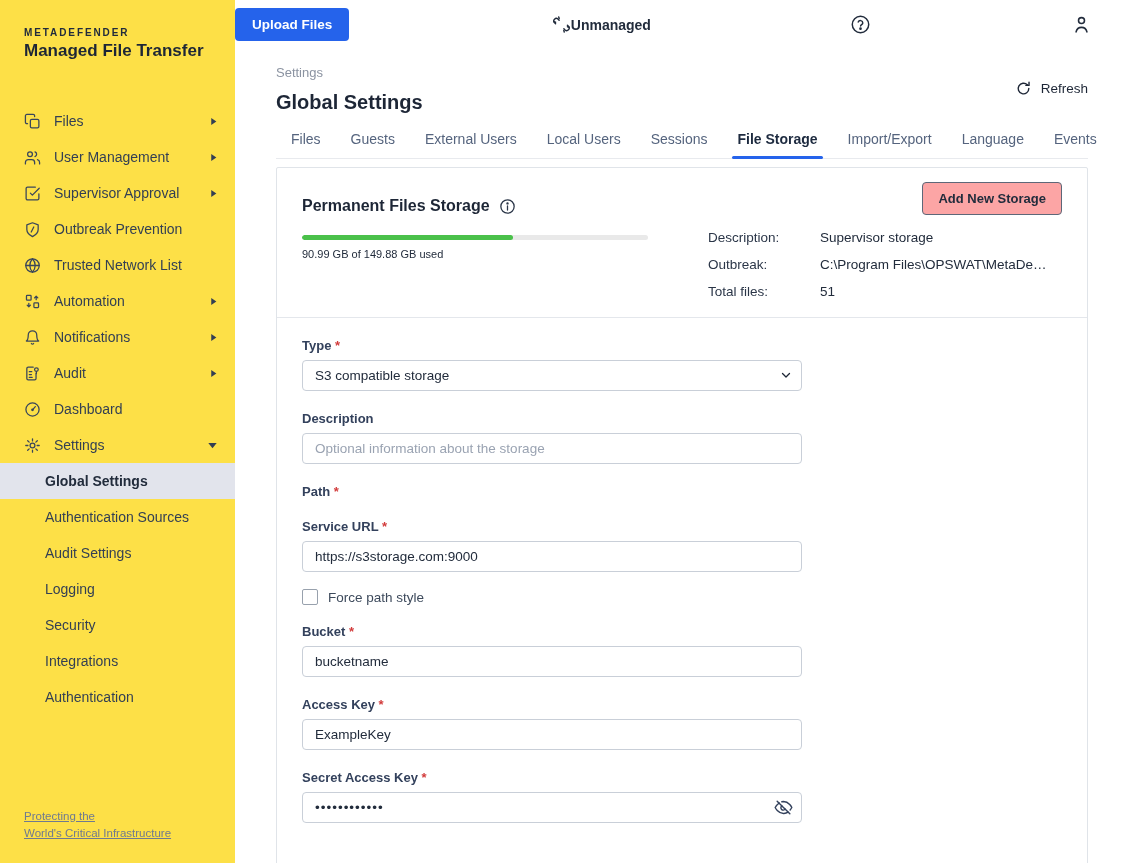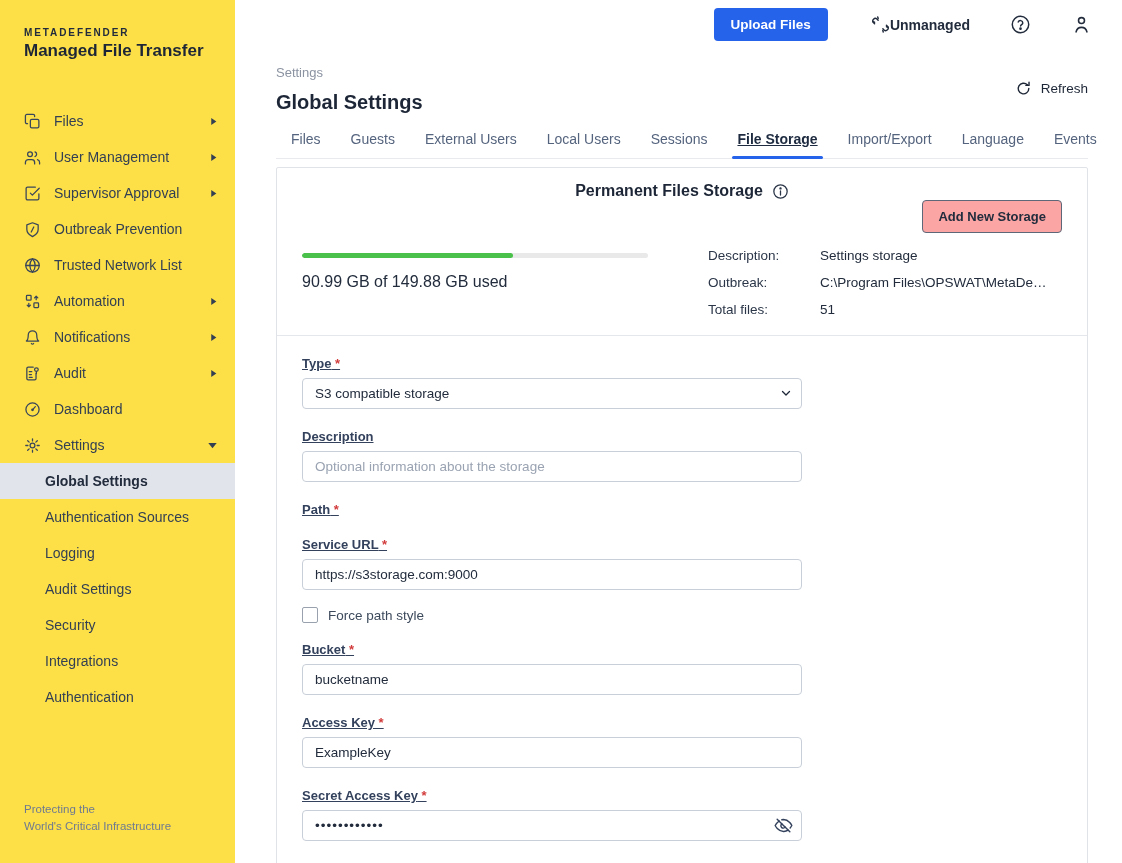--- a/index.html
+++ b/index.html
@@ -16,55 +16,55 @@
   .logo-eyebrow { font-size:10px; font-weight:bold; letter-spacing:1.9px; color:#222c3c; }
   .logo-name { font-size:17px; font-weight:bold; color:#1d2636; margin-top:3px; }
   .nav { margin-top:42px; }
   .nav-item { display:flex; align-items:center; height:36px; padding:0 17px 0 24px; font-size:14px; color:#333f53; cursor:pointer; }
   .nav-icon { width:17px; height:17px; margin-right:13px; color:#3a465a; display:inline-flex; align-items:center; }
   .nav-icon svg { width:17px; height:17px; }
   .nav-label { flex:1; }
   .nav-chevron { display:inline-flex; color:#333f53; }
   .nav-sub { height:36px; line-height:36px; padding-left:45px; font-size:14px; color:#333f53; cursor:pointer; }
   .nav-sub.active { background:#e2e4ec; font-weight:bold; color:#222c3c; }
-  .side-footer { position:absolute; left:24px; bottom:28px; font-size:11.5px; color:#6f7a90; line-height:1.5; }
+  .side-footer { position:absolute; left:24px; bottom:21px; font-size:11.5px; color:#6f7a90; line-height:1.5;text-decoration:underline; }
   
   .main { flex:1; display:flex; flex-direction:column; min-width:0; }
-  .topbar { height:49px; display:flex; align-items:center; justify-content:flex-end; padding-right:30px; flex-shrink:0; }
+  .topbar { height:49px; display:flex; align-items:center; justify-content:space-between; padding-right:30px; flex-shrink:0; }
   .upload-btn { background:#2563eb; color:#fff; font-family:inherit; font-weight:bold; font-size:13.5px; border:none; border-radius:4px; padding:9px 17px; cursor:pointer; }
   .status { display:flex; align-items:center; margin-left:43px; font-weight:bold; font-size:14px; color:#222c3c; cursor:default; }
   .iconbtn { margin-left:40px; color:#222c3c; display:inline-flex; cursor:pointer; }
   .content { padding:16px 34px 0 41px; flex:1; min-height:0; }
   .header-row { position:relative; }
   .crumb { font-size:13px; color:#8b93a1; }
   .page-title { font-size:20px; font-weight:bold; color:#1d2636; margin:11px 0 0; }
   .refresh { position:absolute; right:0; top:15px; display:flex; align-items:center; gap:9px; font-size:13.5px; color:#1d2636; cursor:pointer;justify-content:center; }
   
   .tabs { display:flex; margin-top:17px; border-bottom:1px solid #e8eaee; }
   .tab { padding:0 15px 11px; font-size:14px; color:#55647e; cursor:pointer; position:relative; white-space:nowrap; }
-  .tab.active { color:#1d2a3f; font-weight:bold;text-decoration:underline; }
+  .tab.active { color:#1d2a3f; font-weight:bold; }
   .tab.active::after { content:""; position:absolute; left:10px; right:10px; bottom:-1px; height:3px; background:#2563eb; border-radius:2px; }
   
   .card { border:1px solid #e0e4e9; border-radius:2px; margin-top:8px; }
-  .card-head { display:flex; align-items:center; padding:14px 25px 10px;flex-direction:column; }
+  .card-head { display:flex; align-items:flex-end; padding:14px 25px 10px; }
   .card-title { font-size:16px; font-weight:bold; color:#1d2636; display:flex; align-items:center; gap:9px; }
   .info-ic { display:inline-flex; color:#2b3648; }
   .add-outline-btn { margin-left:auto; background:#fca5a5; border:1px solid #5d6778; border-radius:4px; padding:8px 15px; font-family:inherit; font-size:13px; font-weight:bold; color:#222c3c; cursor:pointer; }
   .usage-row { display:flex; padding:2px 25px 18px; }
   .usage-left { width:346px; }
   .bar { height:5px; background:#e9e9e9; border-radius:3px; overflow:hidden; margin-top:8px; }
   .bar-fill { height:100%; border-radius:3px; }
-  .usage-text { font-size:16px; margin-top:15px; color:#222c3c; }
+  .usage-text { font-size:11px; margin-top:8px; color:#222c3c; }
   .details { margin-left:auto; width:354px; display:grid; grid-template-columns:112px 1fr; row-gap:12px; font-size:13.5px; align-content:start; padding-top:3px; }
   .details .d-label { color:#2b3648; }
   .details .d-value { color:#222c3c; white-space:nowrap; overflow:hidden; }
   
   .card-form { border-top:1px solid #e4e7ec; padding:20px 25px 22px; }
   .fgroup { margin-bottom:20px; width:500px; }
-  .flabel { font-size:13px; font-weight:bold; color:#33415c; margin-bottom:7px; display:block;text-decoration:underline; }
+  .flabel { font-size:13px; font-weight:bold; color:#33415c; margin-bottom:7px; display:block; }
   .req::after { content:" *"; color:#d23b3b; }
   .finput { width:100%; height:31px; border:1px solid #c9cfd8; border-radius:4px; padding:0 12px; font-size:13.5px; color:#222c3c; font-family:inherit; background:#fff; outline:none; }
   .finput::placeholder { color:#9aa3b2; }
   .finput.highlight { background:#eaf1fd; }
   select.finput { appearance:none; -webkit-appearance:none; padding-right:32px; }
   .selwrap, .pwwrap { position:relative; width:500px; }
   .sel-chev { position:absolute; right:10px; top:9px; pointer-events:none; color:#1d2636; display:inline-flex; }
   .pw-eye { position:absolute; right:9px; top:6px; color:#33415c; cursor:pointer; display:inline-flex; }
   .pwwrap .finput { padding-right:38px; letter-spacing:1px; }
   .checkrow { display:flex; align-items:center; gap:10px; margin:-3px 0 19px; }
@@ -208,22 +208,22 @@
         </span>
         <span class="nav-label">Settings</span>
         <span class="nav-chevron">
           <svg width="11" height="11" viewBox="0 0 10 10">
             <polygon points="1.2,2.8 8.8,2.8 5,7.6" fill="currentColor"></polygon>
           </svg>
         </span>
       </div>
       <div class="nav-sub active">Global Settings</div>
       <div class="nav-sub">Authentication Sources</div>
+      <div class="nav-sub">Audit Settings</div>
       <div class="nav-sub">Logging</div>
-      <div class="nav-sub">Audit Settings</div>
       <div class="nav-sub">Security</div>
       <div class="nav-sub">Integrations</div>
       <div class="nav-sub">Authentication</div>
     </nav>
   <div class="side-footer">
     <div>Protecting the</div>
     <div>World's Critical Infrastructure</div>
   </div>
 </aside>
 
@@ -300,21 +300,21 @@
 
       <div class="usage-row">
         <div class="usage-left">
           <div class="bar">
             <div class="bar-fill" style="width: 61%; background: rgb(74, 193, 74);"></div>
           </div>
           <div class="usage-text">90.99 GB of 149.88 GB used</div>
         </div>
         <div class="details">
             <div class="d-label">Description:</div>
-            <div class="d-value">Settings storage</div>
+            <div class="d-value">Supervisor storage</div>
             <div class="d-label">Outbreak:</div>
             <div class="d-value">C:\Program Files\OPSWAT\MetaDe…</div>
             <div class="d-label">Total files:</div>
             <div class="d-value">51</div>
           </div>
       </div>
 
       <form class="card-form">
         <div class="fgroup">
           <label class="flabel req">Type</label>

